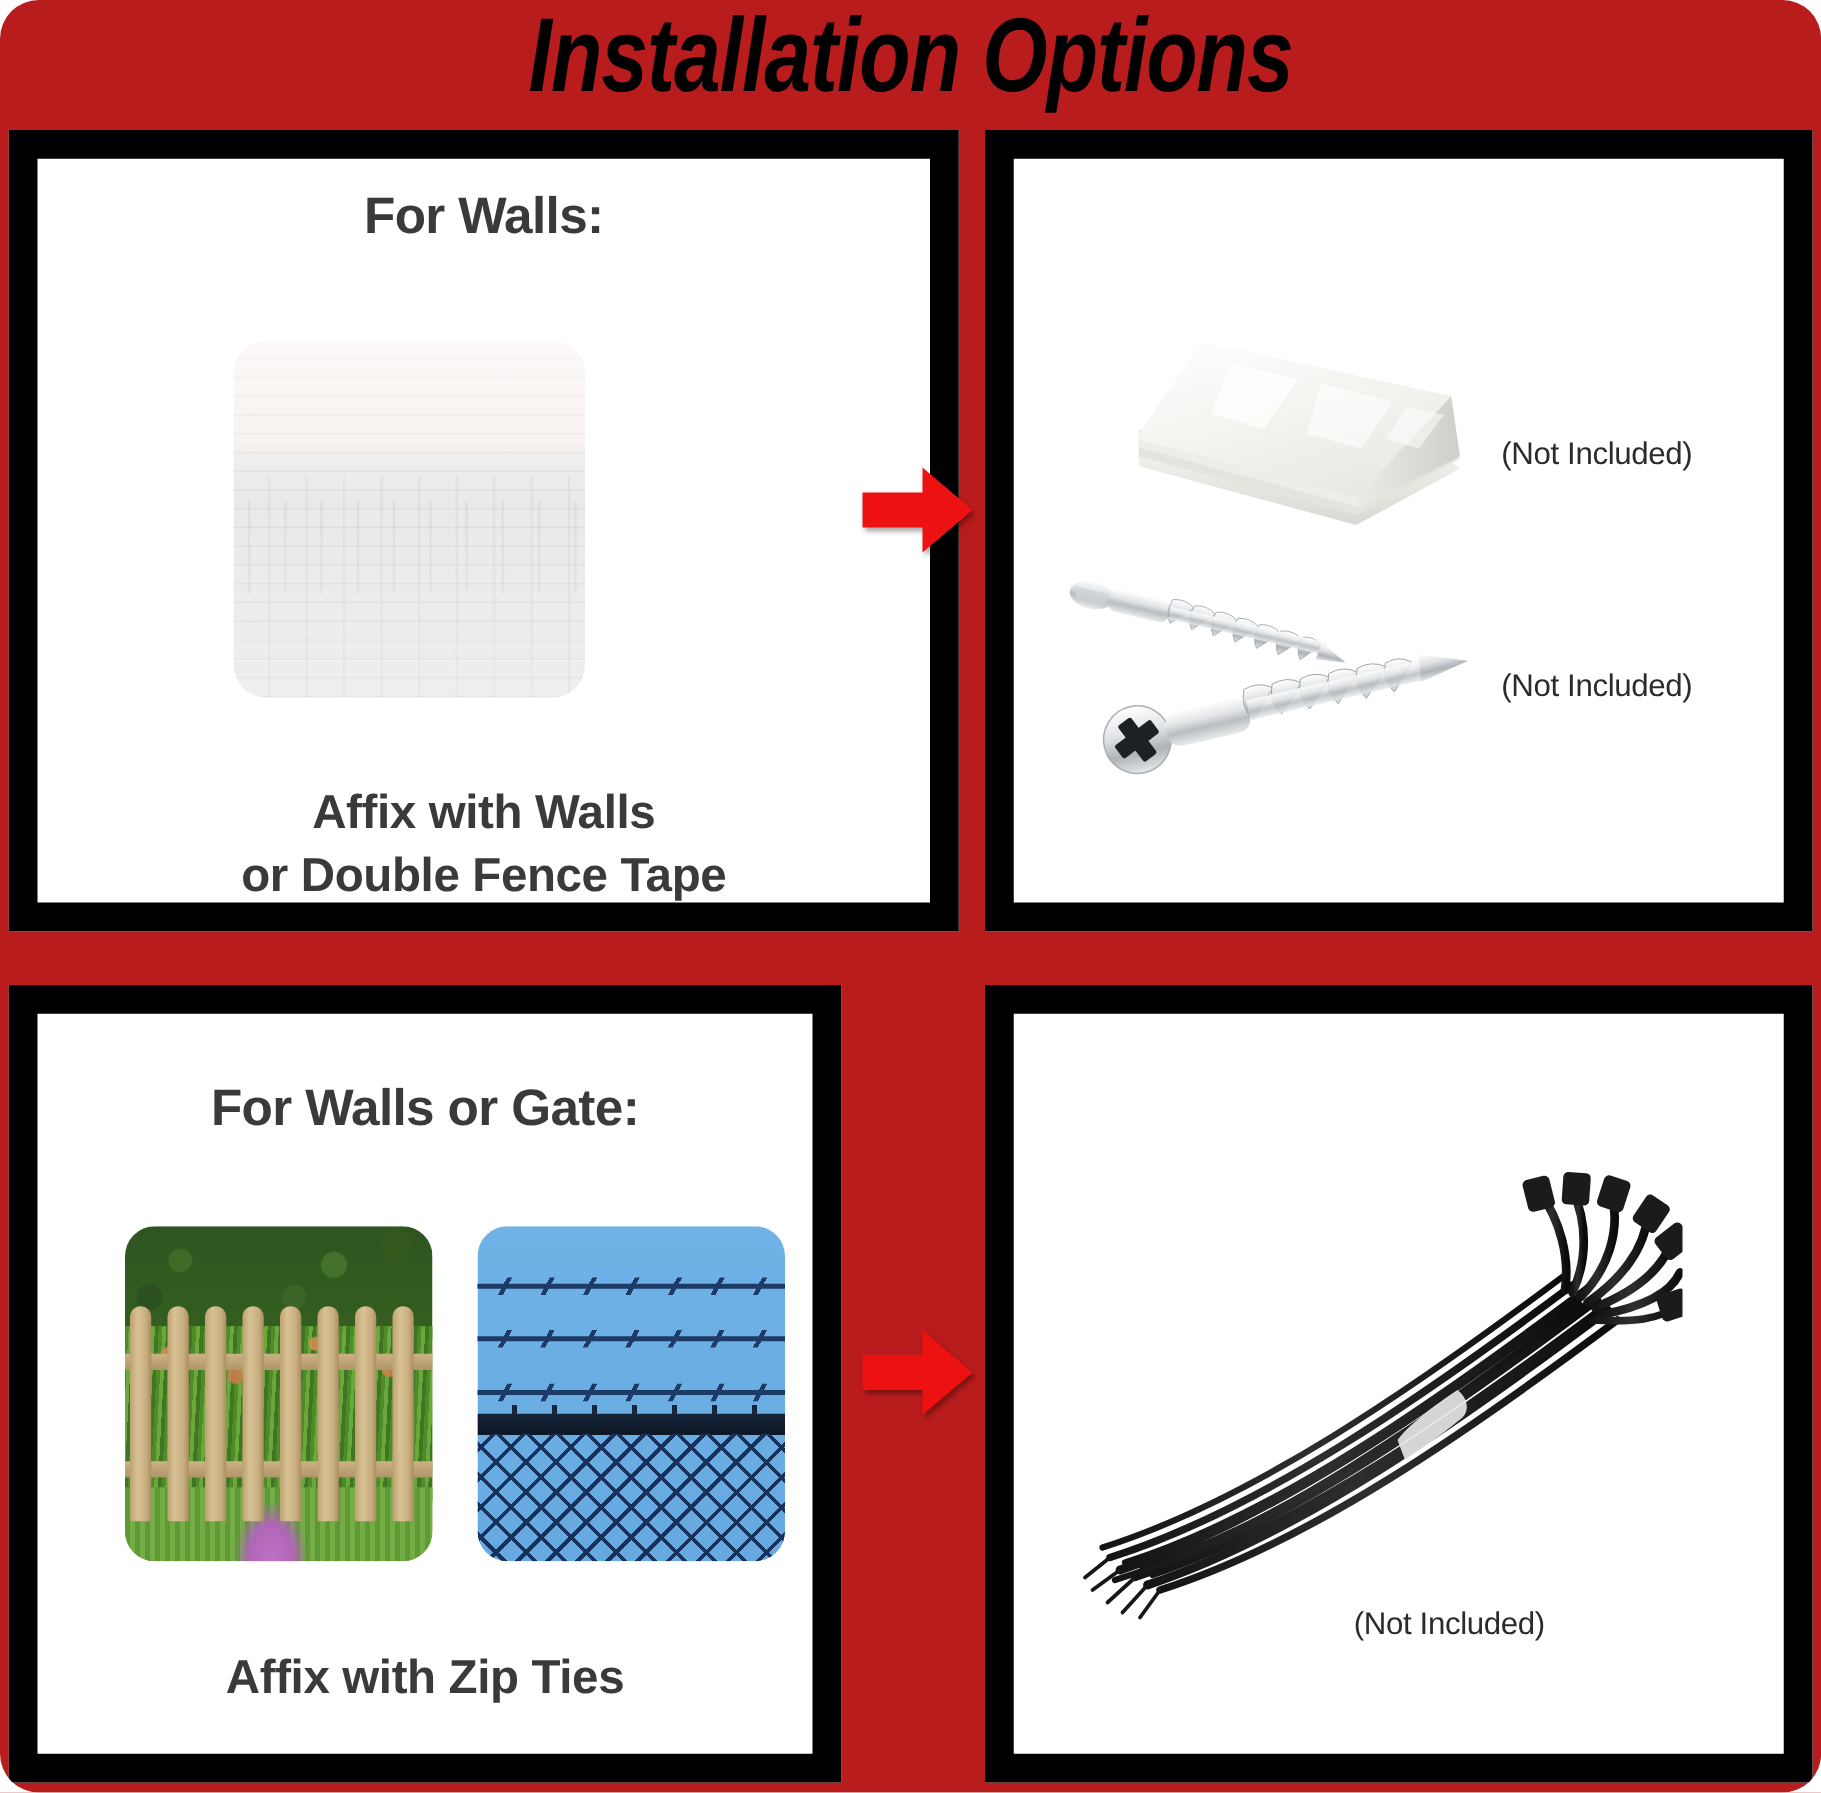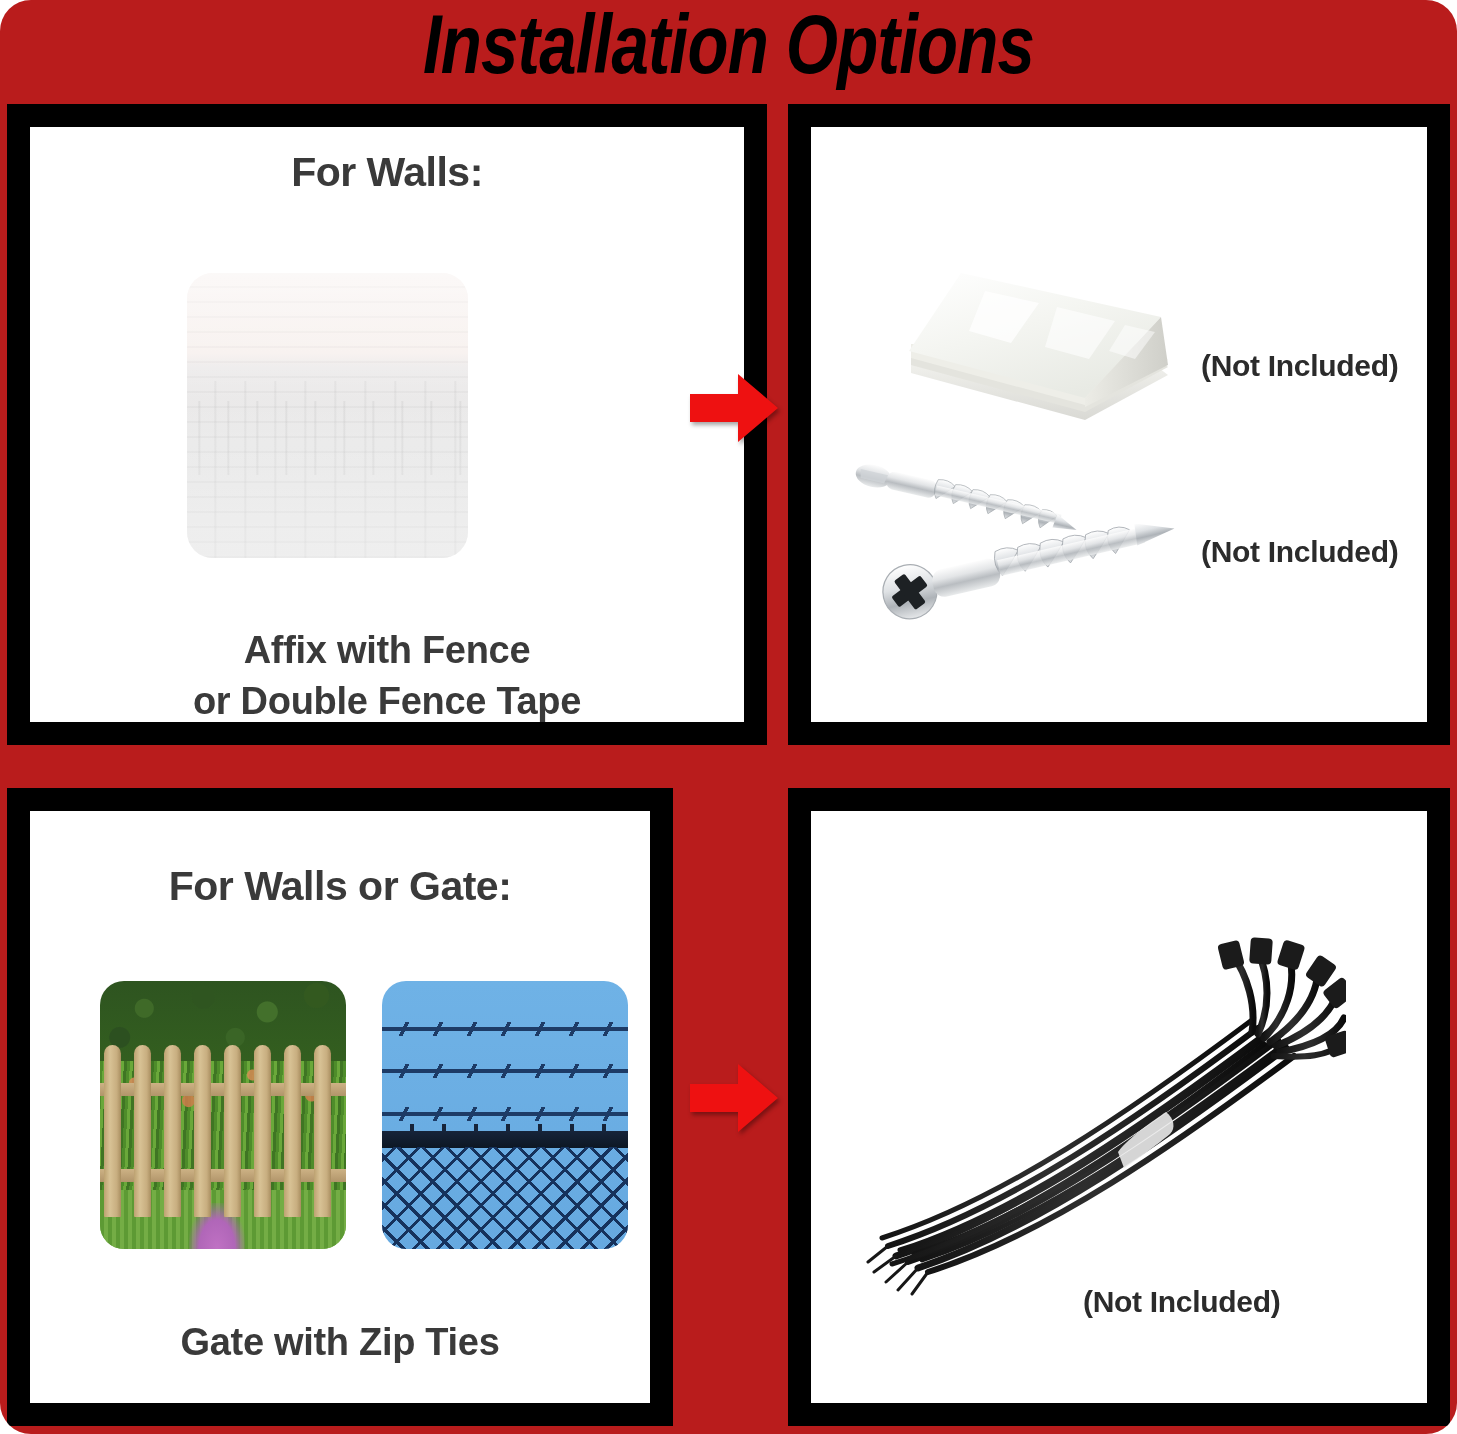--- a/index.html
+++ b/index.html
@@ -76,22 +76,22 @@
     font-weight: bold;
     color: #3a3a3a;
     letter-spacing: -0.3px;
     line-height: 1.35;
   }
   #caption-walls { top: 498px; }
   #caption-fence { top: 506px; }
 
   .not-included {
     position: absolute;
-    font-size: 30px;
-    font-weight: bold;
+    font-size: 25px;
+    font-weight: normal;
     color: #2b2b2b;
     letter-spacing: -0.3px;
     white-space: nowrap;
   }
   #ni-tape   { left: 390px; top: 222px; }
   #ni-screw  { left: 390px; top: 408px; }
   #ni-ties   { left: 272px; top: 474px; }
 
   
   .arrow {
@@ -330,21 +330,21 @@
       <div class="heading" id="heading-walls">For Walls:</div>
 
       <div id="wall-photo">
         <div class="brickrows"></div>
         <div class="brickcols"></div>
         <div class="brickcols2"></div>
         <div class="sheen"></div>
       </div>
 
       <div class="caption" id="caption-walls">
-        <div>Affix with Fence</div>
+        <div>Affix with Walls</div>
         <div>or Double Fence Tape</div>
       </div>
     </div>
   </div>
 
   <svg class="arrow" id="arrow-top" viewBox="0 0 92 72">
     <polygon points="2,22 50,22 50,2 90,36 50,70 50,50 2,50" fill="#ee1111"></polygon>
   </svg>
 
   <div class="panel" id="panel-hardware">
@@ -468,21 +468,21 @@
 
       <div class="fence-photo" id="photo-chain">
         <div class="sky"></div>
         <div class="barb" style="top:17%"></div>
         <div class="barb" style="top:33%"></div>
         <div class="barb" style="top:49%"></div>
         <div class="toprail"></div>
         <div class="mesh"></div>
       </div>
 
-      <div class="caption" id="caption-fence">Gate with Zip Ties</div>
+      <div class="caption" id="caption-fence">Affix with Zip Ties</div>
     </div>
   </div>
 
   <svg class="arrow" id="arrow-bottom" viewBox="0 0 92 72">
     <polygon points="2,22 50,22 50,2 90,36 50,70 50,50 2,50" fill="#ee1111"></polygon>
   </svg>
 
   <div class="panel" id="panel-zipties">
     <div class="panel-inner">
 

